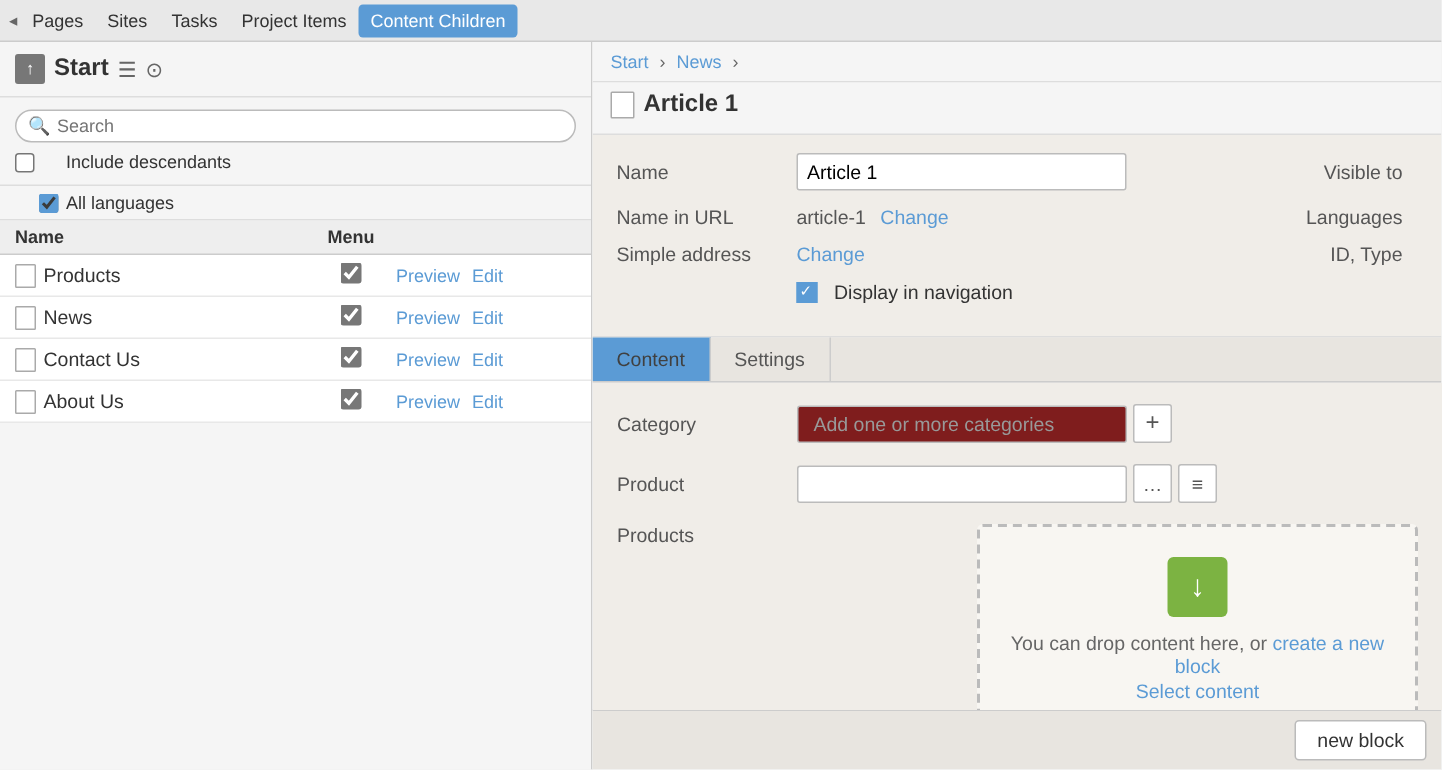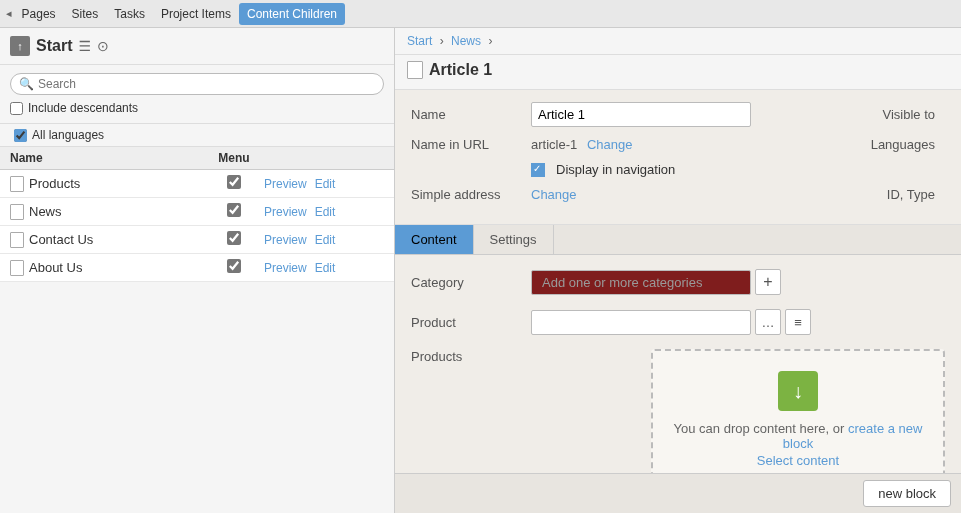--- a/index.html
+++ b/index.html
@@ -108,28 +108,29 @@
       background: transparent;
       color: #6d28d9;
     }
     .search-icon { color: #999; font-size: 12px; margin-right: 4px; }
 
     .include-descendants {
       display: flex;
       align-items: center;
       font-size: 12px;
       color: #333;
+      gap: 16px;
     }
     .include-descendants input { margin-right: 5px; }
 
     
     .all-languages {
       display: flex;
       align-items: center;
-      padding: 4px 14px;
+      padding: 4px 26px;
       border-bottom: 1px solid #ddd;
       font-size: 12px;
       color: #333;
     }
     .all-languages input { margin-right: 5px; }
 
     
     .table-header {
       display: flex;
       align-items: center;
@@ -287,21 +288,21 @@
     }
     .tab {
       padding: 7px 16px;
       cursor: pointer;
       font-size: 13px;
       color: #555;
       border-right: 1px solid #ccc;
     }
     .tab.active {
       background: #5b9bd5;
-      color: #000000;
+      color: #404040;
     }
 
     
     .content-area {
       flex: 1;
       background: #f0ede8;
       padding: 14px 16px;
       overflow-y: auto;
     }
     .content-row {
@@ -540,32 +541,32 @@
       </div>
       <div class="form-row">
         <span class="form-label">Name in URL</span>
         <div class="form-field">
           <span style="margin-right:6px;color:#555;">article-1</span>
           <a class="form-link">Change</a>
         </div>
         <span class="form-right-label">Languages</span>
       </div>
       <div class="form-row">
+        <span class="form-label">Simple address</span>
+        <div class="form-field">
+          <a class="form-link">Change</a>
+        </div>
+        <span class="form-right-label">ID, Type</span>
+      </div>
+      <div class="form-row">
         <span class="form-label"></span>
         <div class="display-nav">
           <input type="checkbox" class="checkbox-blue" checked="" style="">
           <span style="margin-left:6px;">Display in navigation</span>
         </div>
-      </div>
-      <div class="form-row">
-        <span class="form-label">Simple address</span>
-        <div class="form-field">
-          <a class="form-link">Change</a>
-        </div>
-        <span class="form-right-label">ID, Type</span>
       </div>
     </div>
 
     <div class="tabs">
       <div class="tab active">Content</div>
       <div class="tab">Settings</div>
     </div>
 
     <div class="content-area">
 

